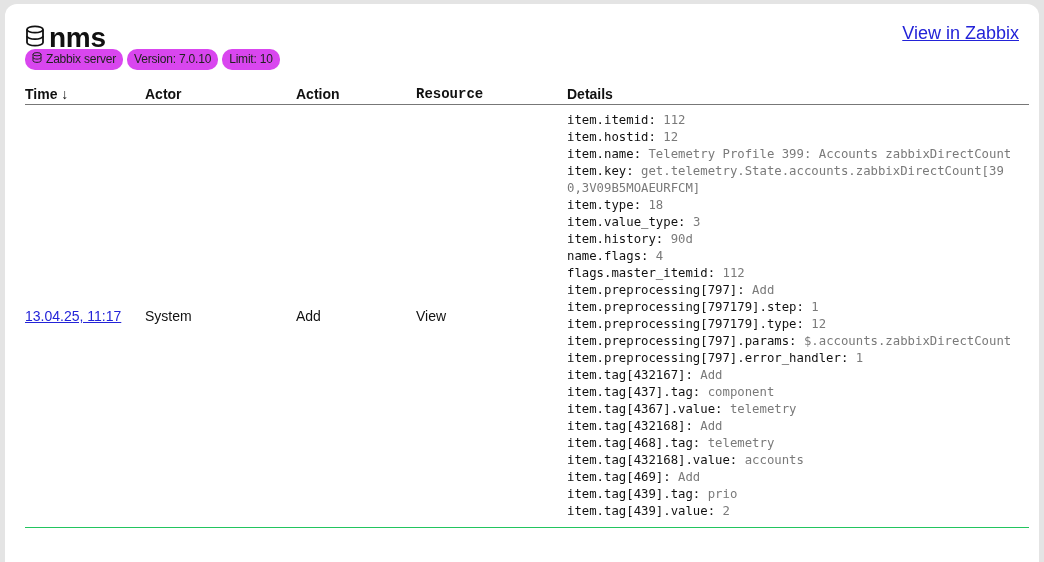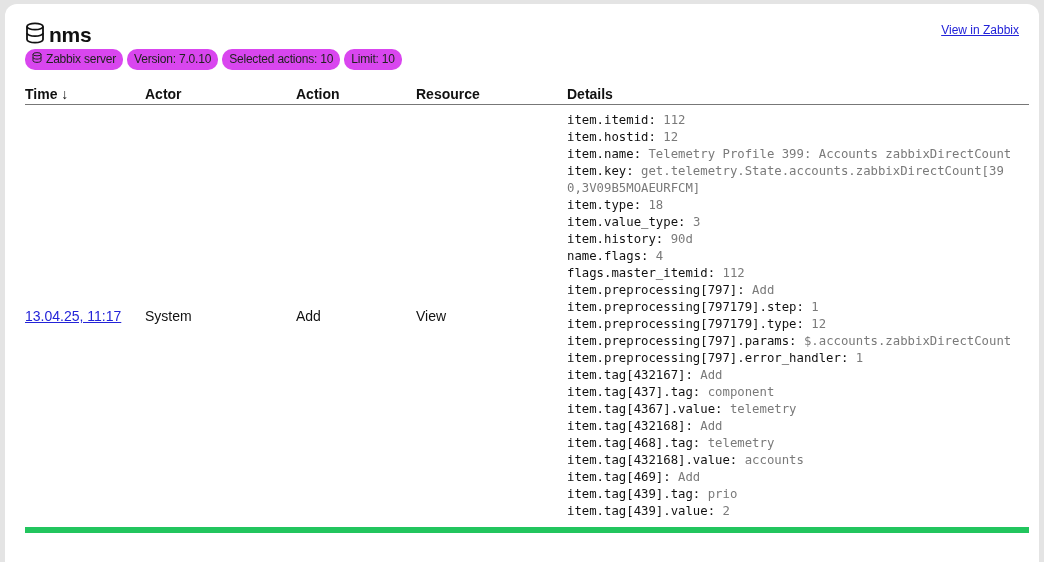--- a/index.html
+++ b/index.html
@@ -17,27 +17,27 @@
       background: #ffffff;
       border-radius: 12px;
     }
     .header {
       position: absolute;
       left: 20px; top: 18px;
       display: flex; align-items: center;
     }
     .header svg { width: 20px; height: 22px; margin-right: 4px; }
     .title {
-      font-size: 21px; font-weight: bold; color: #111;
+      font-size: 28px; font-weight: bold; color: #111;
       letter-spacing: -0.3px;
     }
     .view-link {
       position: absolute;
       right: 20px; top: 19px;
-      font-size: 12px;
+      font-size: 18px;
       color: #1a0dab;
       color: #2323d8;
       text-decoration: underline;
       cursor: pointer;
     }
     .badges {
       position: absolute;
       left: 20px; top: 45px;
       display: flex; gap: 4px;
     }
@@ -64,26 +64,26 @@
       font-size: 14px;
       font-weight: bold;
       padding: 2px 0 2px 0;
       height: 20px;
       border-bottom: 1.5px solid #777;
       color: #111;
     }
     th.c-time { width: 120px; }
     th.c-actor { width: 151px; }
     th.c-action { width: 120px; }
-    th.c-res { width: 151px; }
+    th.c-res { width: 151px; font-family: Liberation Mono, monospace; }
     td {
       font-size: 14px;
       vertical-align: middle;
       padding: 0;
-      border-bottom: 6px solid #22c55e;
+      border-bottom: 1px solid #22c55e;
     }
     td.details { padding: 7px 0 7px 0; }
     .time-link { color: #2323d8; text-decoration: underline; cursor: pointer; }
     .mono-line {
       font-family: "DejaVu Sans Mono", monospace;
       font-size: 12.3px;
       line-height: 17px;
       white-space: pre-wrap;
       word-break: break-all;
       width: 445px;
@@ -113,21 +113,20 @@
       <span>
         <svg viewBox="0 0 20 22" fill="none" stroke="#222" stroke-width="2">
           <ellipse cx="10" cy="4.5" rx="8" ry="3.2"></ellipse>
           <path d="M2 4.5 V17.5 C2 19.3 5.6 20.7 10 20.7 C14.4 20.7 18 19.3 18 17.5 V4.5"></path>
           <path d="M2 11 C2 12.8 5.6 14.2 10 14.2 C14.4 14.2 18 12.8 18 11"></path>
         </svg>
       </span>
       <span>Zabbix server</span>
     </span>
     <span class="badge">Version: 7.0.10</span>
-    <span class="badge">Selected actions: 10</span>
     <span class="badge">Limit: 10</span>
   </div>
 
   <table>
     <thead>
       <tr>
         <th class="c-time">Time ↓</th>
         <th class="c-actor">Actor</th>
         <th class="c-action">Action</th>
         <th class="c-res">Resource</th>

